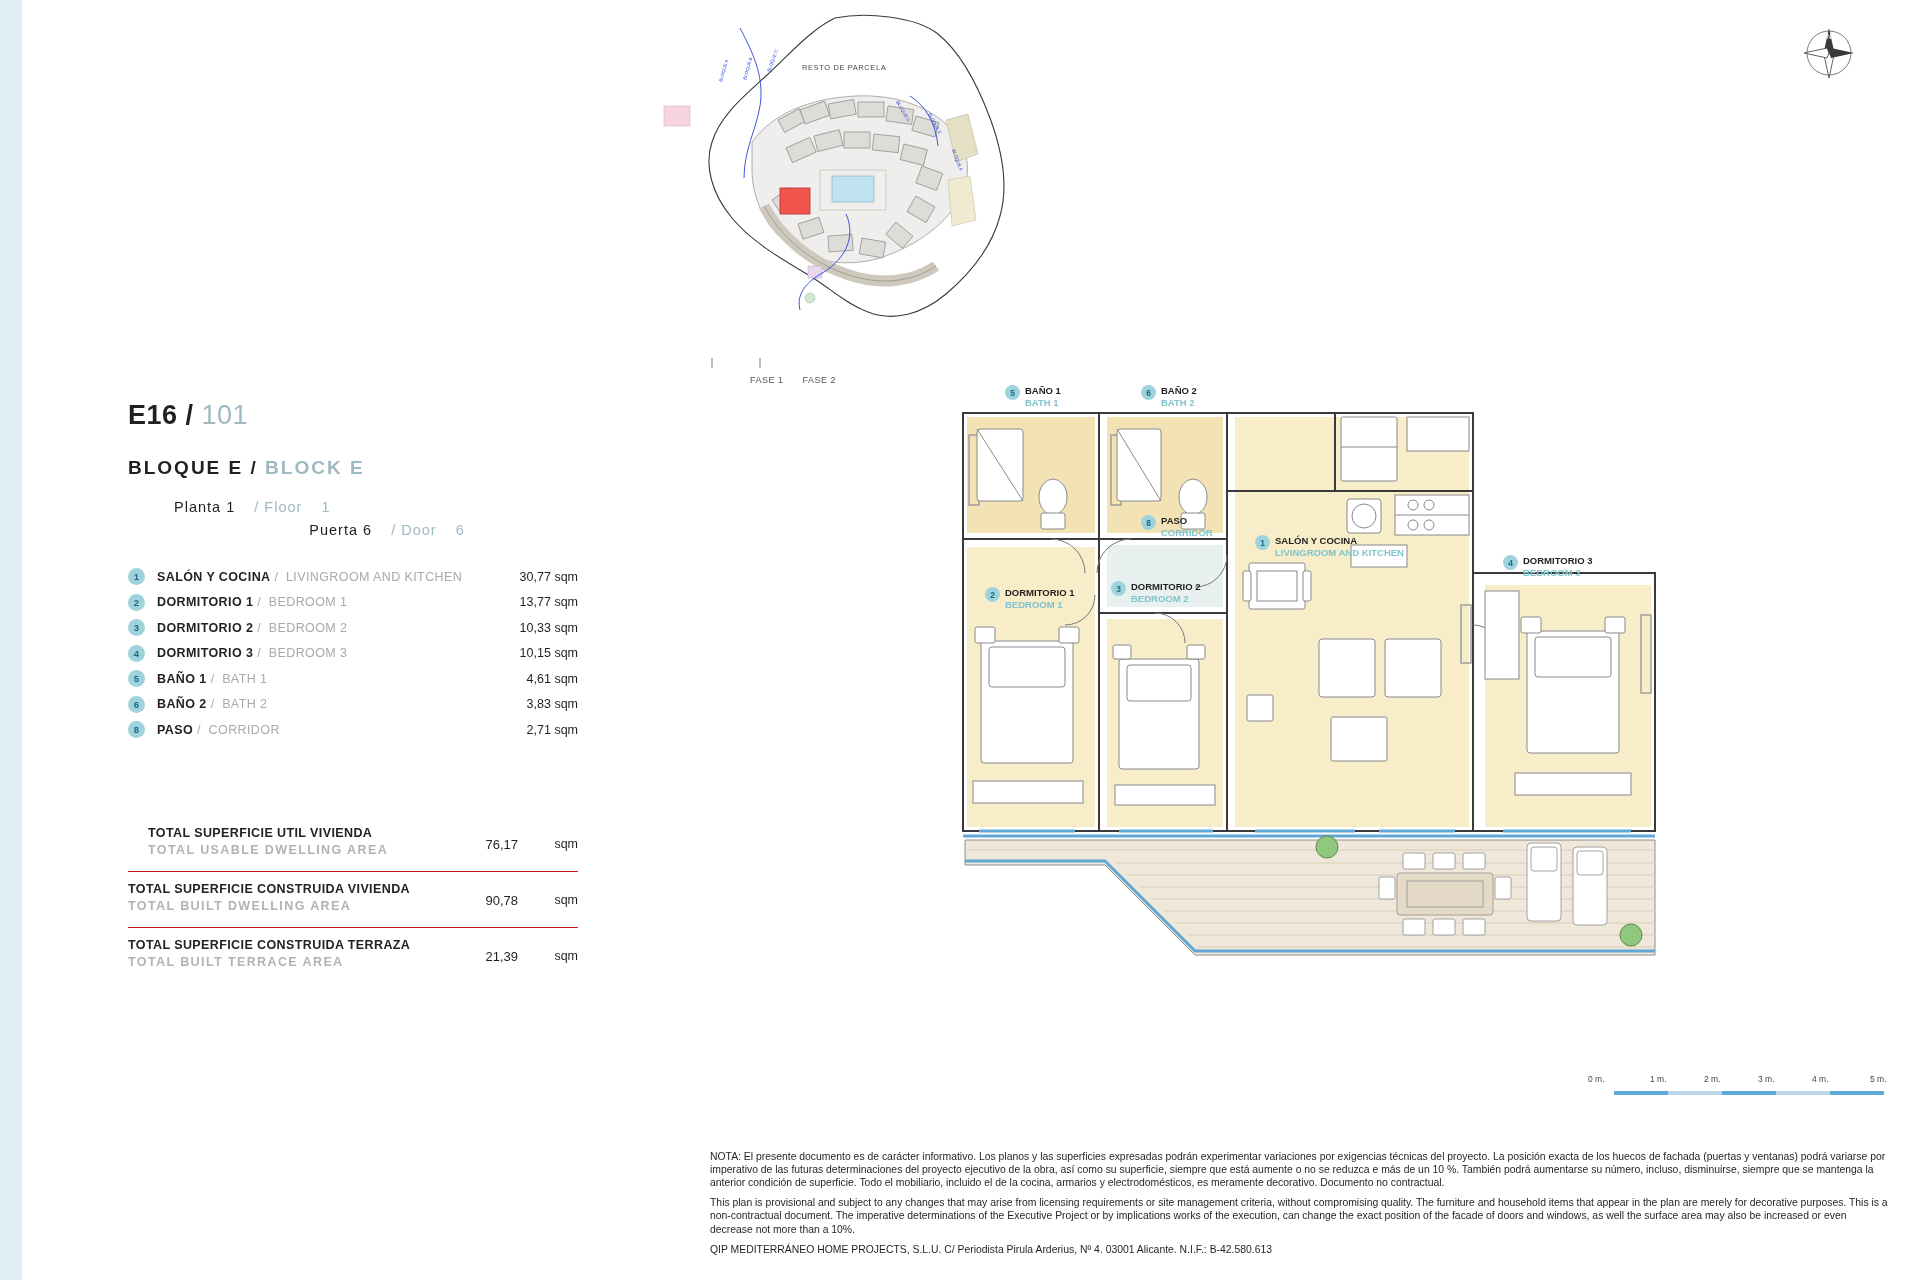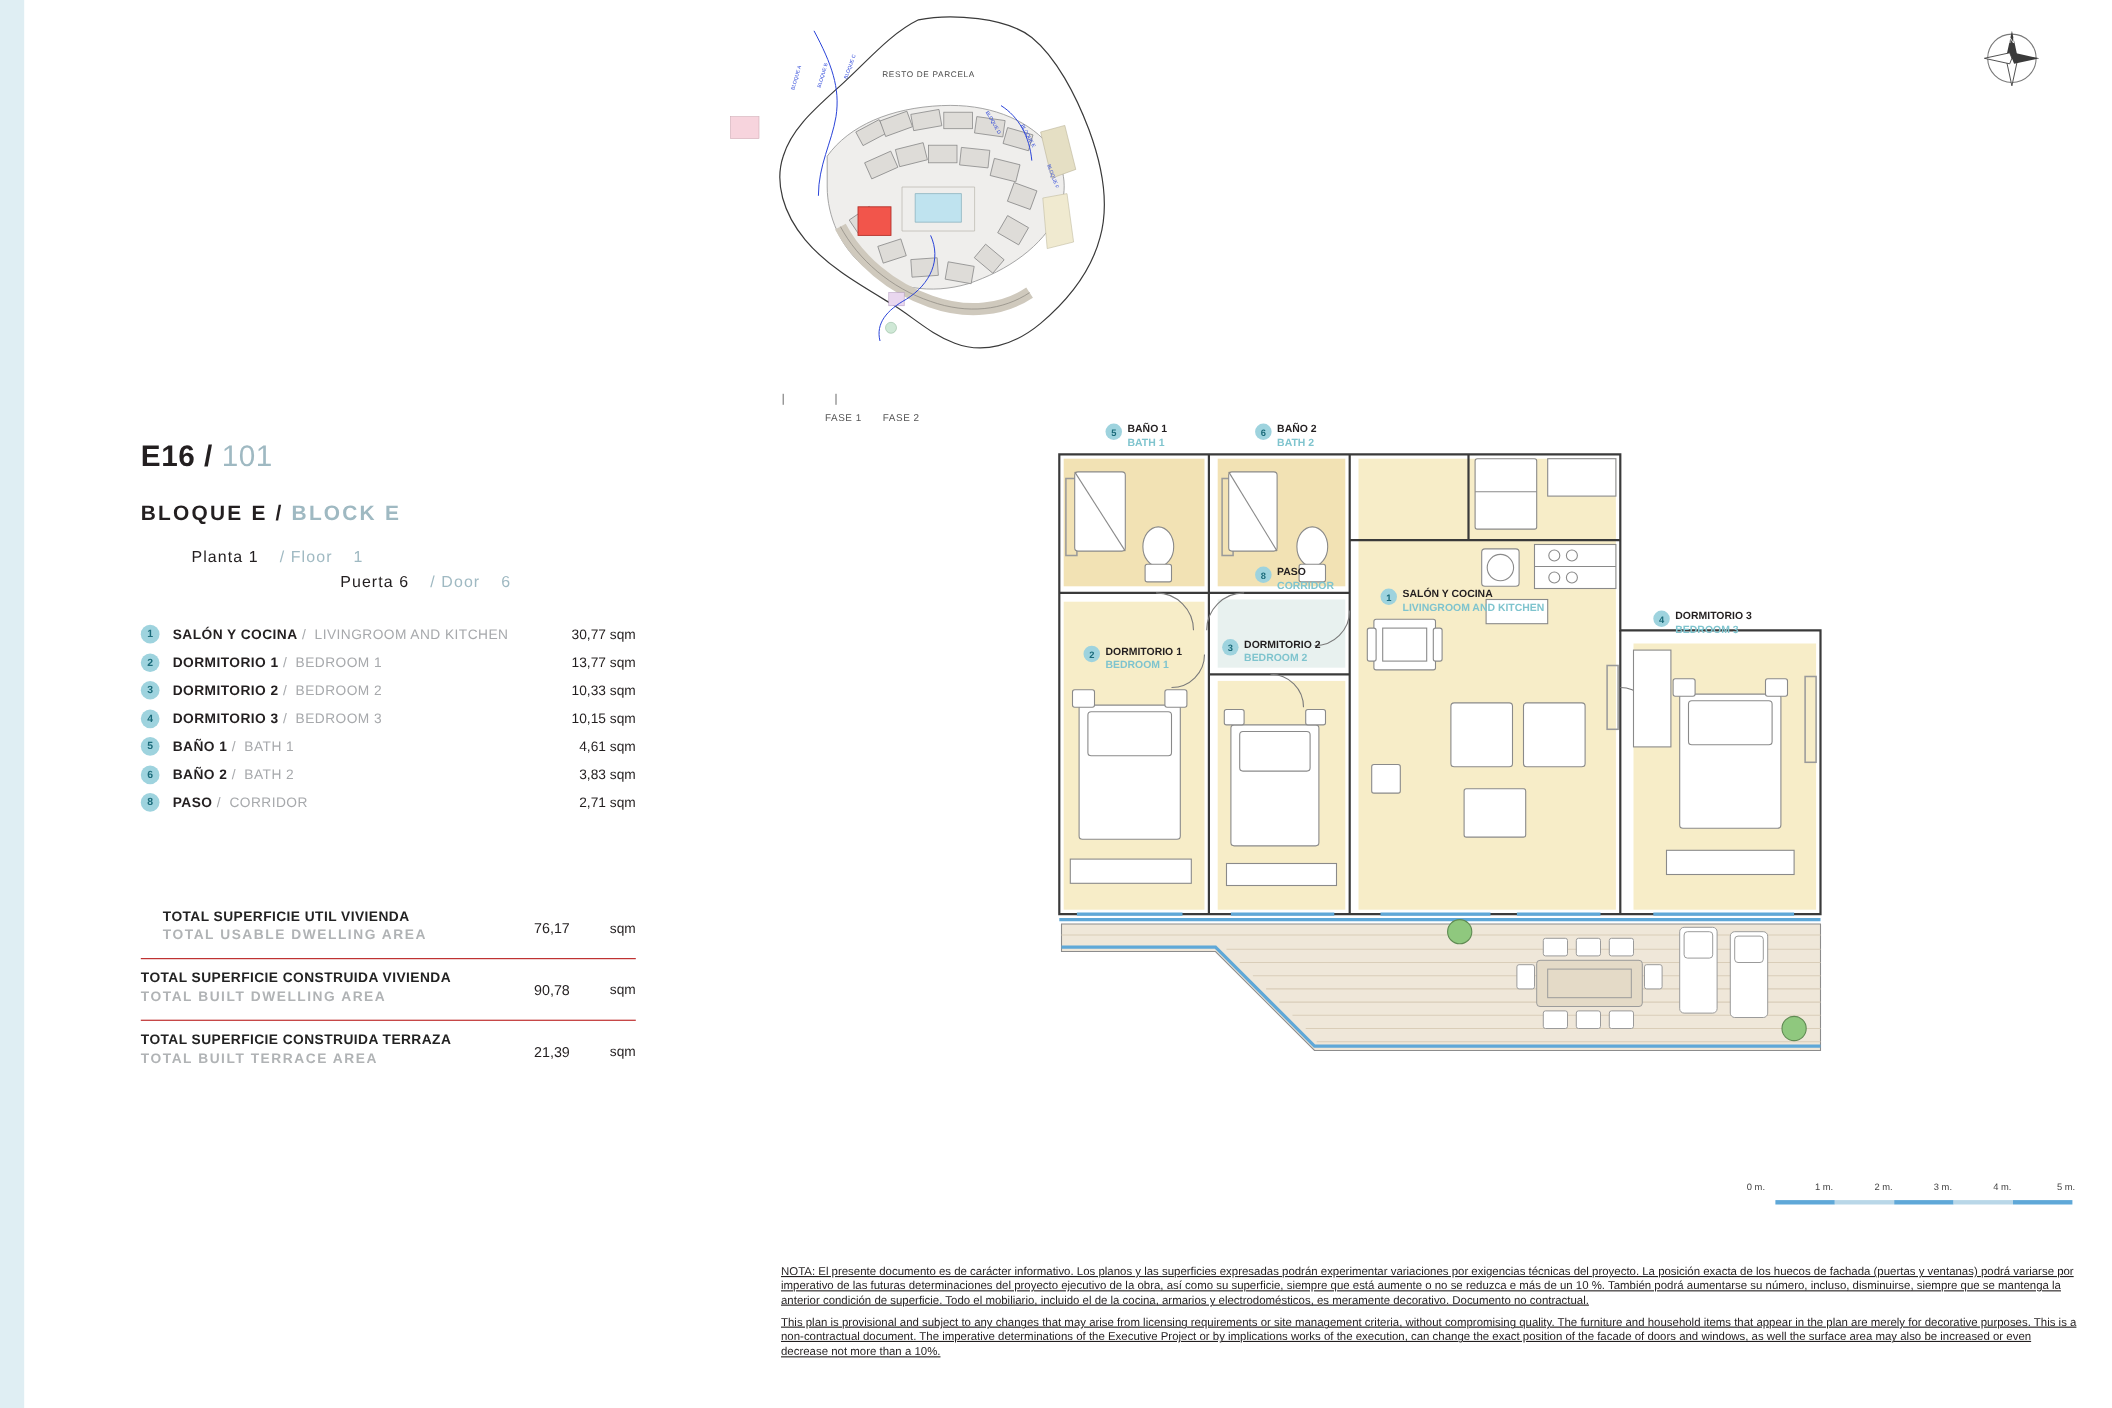--- a/index.html
+++ b/index.html
@@ -86,21 +86,21 @@
 
   
   .scalebar { position:absolute; left:1588px; top:1085px; width:330px; height:28px; }
   .scalebar .ticks { position:relative; height:12px; }
   .scalebar .seg { position:absolute; height:4px; top:6px; }
   .scalebar .lbl { position:absolute; top:-11px; font-size:8.5px; color:#444; }
 
   
   .notes {
     position:absolute; left:710px; top:1150px; width:1180px;
-    font-size:10.4px; line-height:1.26; color:#231f20;text-decoration:underline;
+    font-size:10.4px; line-height:1.26; color:#231f20;
   }
   .notes p { margin:0 0 7px 0; }
   .notes .en { margin-top:2px; }
   .notes .legal { margin-top:6px; }
 </style>
 </head>
 <body>
 
 <div class="page">
 
@@ -512,15 +512,16 @@
       <div class="lbl" style="left:116px;">2 m.</div>
       <div class="lbl" style="left:170px;">3 m.</div>
       <div class="lbl" style="left:224px;">4 m.</div>
       <div class="lbl" style="left:282px;">5 m.</div>
     </div>
   </div>
 
   <div class="notes">
     <p>NOTA: El presente documento es de carácter informativo. Los planos y las superficies expresadas podrán experimentar variaciones por exigencias técnicas del proyecto. La posición exacta de los huecos de fachada (puertas y ventanas) podrá variarse por imperativo de las futuras determinaciones del proyecto ejecutivo de la obra, así como su superficie, siempre que está aumente o no se reduzca e más de un 10 %. También podrá aumentarse su número, incluso, disminuirse, siempre que se mantenga la anterior condición de superficie. Todo el mobiliario, incluido el de la cocina, armarios y electrodomésticos, es meramente decorativo. Documento no contractual.</p>
     <p class="en">This plan is provisional and subject to any changes that may arise from licensing requirements or site management criteria, without compromising quality. The furniture and household items that appear in the plan are merely for decorative purposes. This is a non-contractual document. The imperative determinations of the Executive Project or by implications works of the execution, can change the exact position of the facade of doors and windows, as well the surface area may also be increased or even decrease not more than a 10%.</p>
+    <p class="legal">QIP MEDITERRÁNEO HOME PROJECTS, S.L.U. C/ Periodista Pirula Arderius, Nº 4. 03001 Alicante. N.I.F.: B-42.580.613</p>
   </div>
 
 </div>
 
 </body></html>

